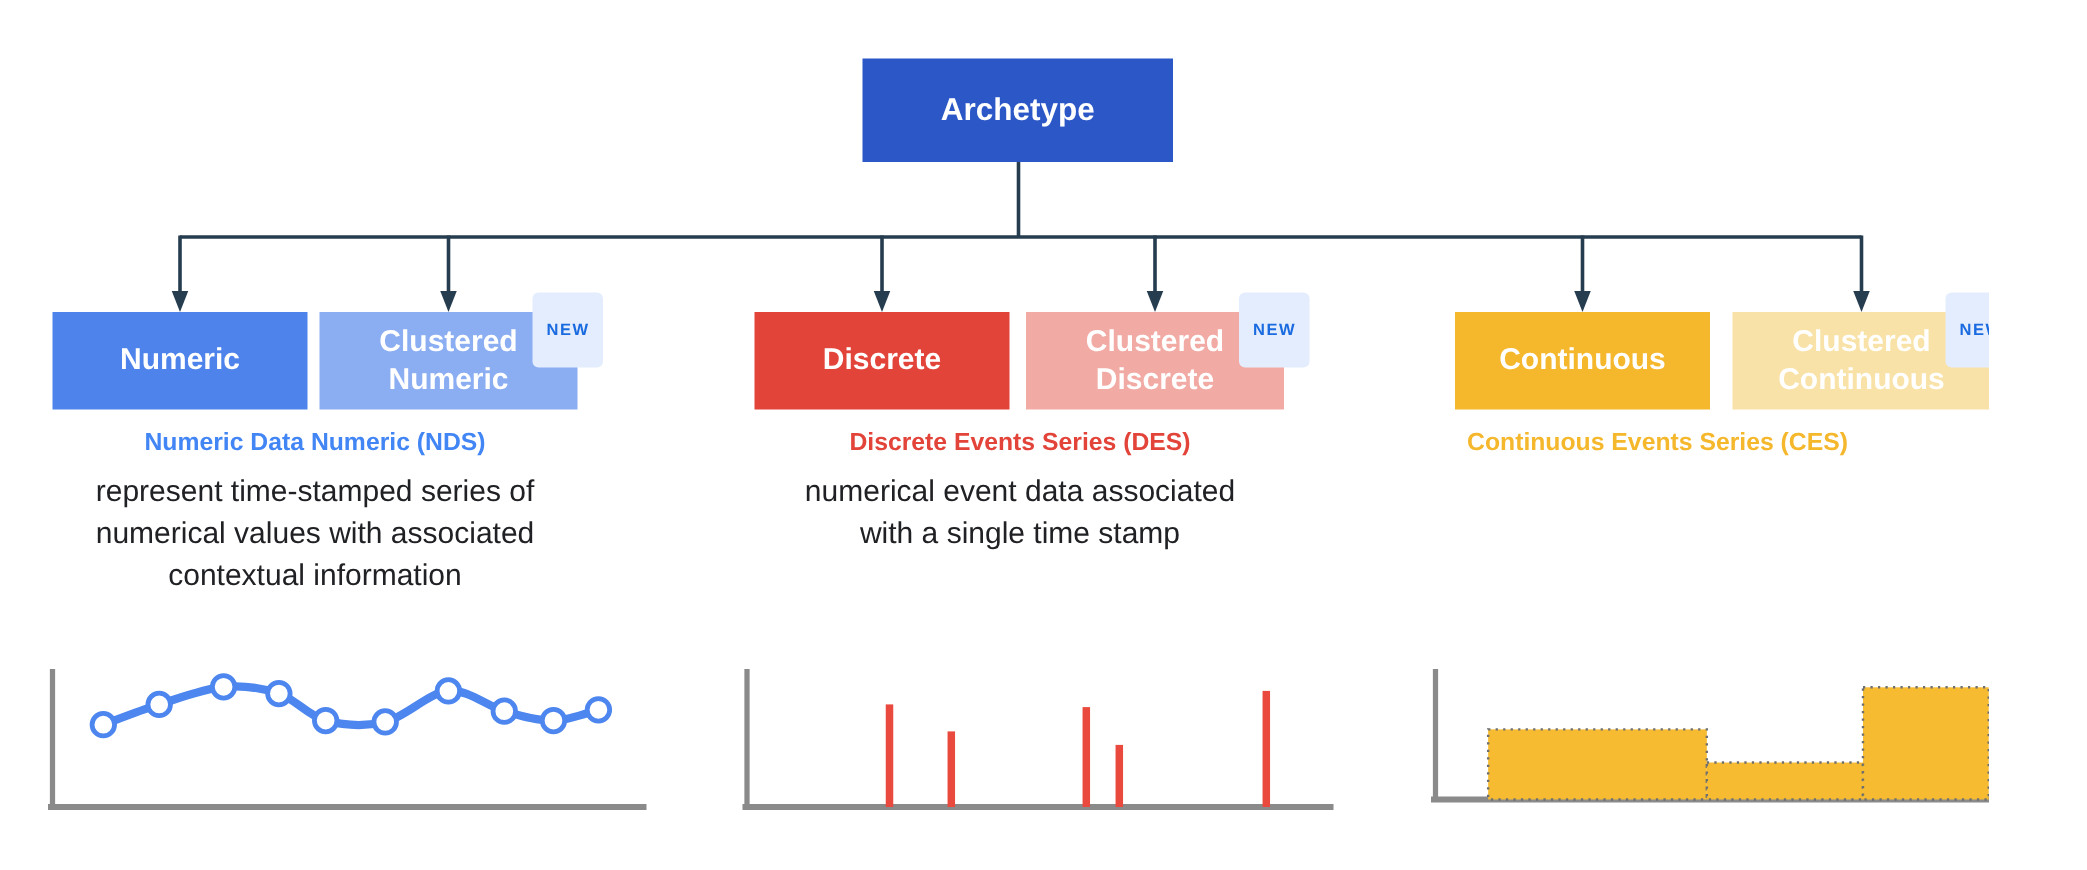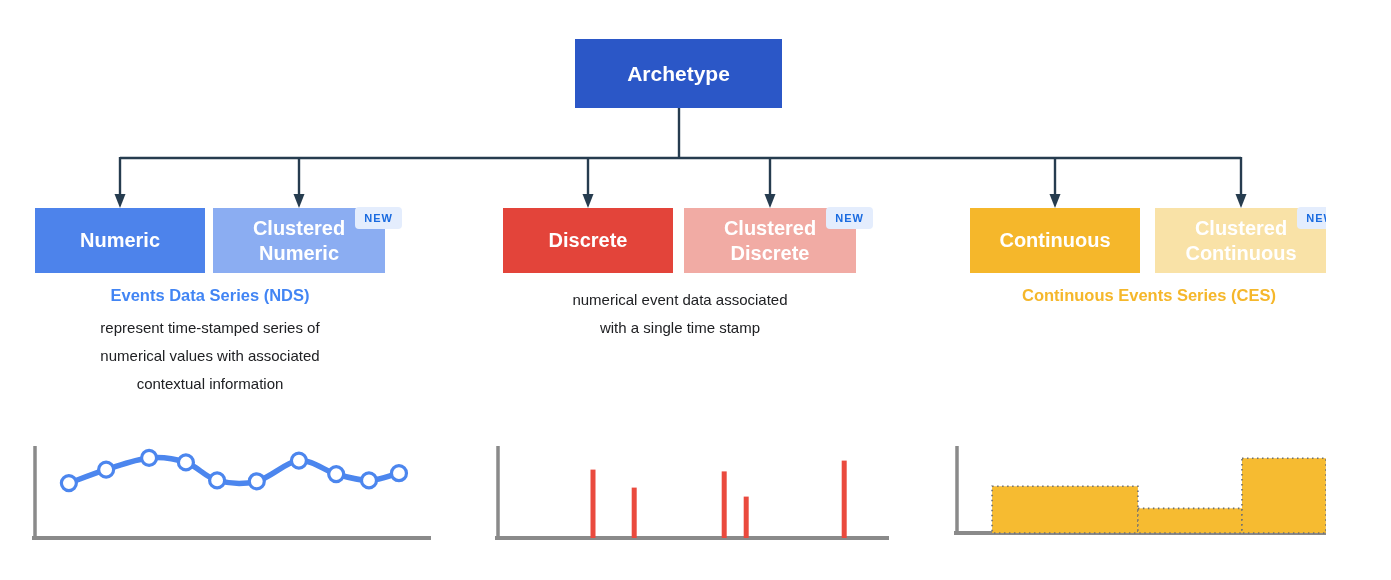--- a/index.html
+++ b/index.html
@@ -10,31 +10,31 @@
         color:#fff;font-weight:bold;text-align:center;white-space:pre-line;}
   .root-node{left:575px;top:39px;width:207px;height:69px;font-size:21px;background:#2b57c7;}
   .child{top:208px;height:65px;font-size:20px;line-height:25px;}
   .box-numeric{left:35px;width:170px;background:#4d83eb;}
   .box-clustered-numeric{left:213px;width:172px;background:#8badf2;}
   .box-discrete{left:503px;width:170px;background:#e3443a;}
   .box-clustered-discrete{left:684px;width:172px;background:#f1aba4;}
   .box-continuous{left:970px;width:170px;background:#f5b72b;}
   .box-clustered-continuous{left:1155px;width:172px;background:#f9e2a7;}
   .badge{position:absolute;top:-13px;right:-17px;background:#e4edfd;color:#1a6be0;
-         font-size:11px;font-weight:bold;letter-spacing:1px;padding:5px 9px;
-         border-radius:4px;line-height:12px;white-space:nowrap;margin-top:12px;}
+         font-size:11px;font-weight:bold;letter-spacing:1px;padding:19px 9px;
+         border-radius:4px;line-height:12px;white-space:nowrap;}
   .desc{position:absolute;top:286px;text-align:center;}
   .desc-1{left:30px;width:360px;}
   .desc-2{left:500px;width:360px;}
-  .desc-3{left:968px;width:362px;}
+  .desc-3{left:924px;width:362px;}
   .desc h3{margin:0 0 9px 0;font-size:16.5px;font-weight:bold;}
   .c-blue{color:#4285f4;}
   .c-red{color:#e3443a;}
   .c-yellow{color:#f5b72b;}
-  .desc p{margin:0;font-size:15px;line-height:28px;color:#202124;white-space:pre-line;}
+  .desc p{margin:0;font-size:20px;line-height:28px;color:#202124;white-space:pre-line;}
   .chart{position:absolute;top:443px;}
   .chart-1{left:30px;}
   .chart-2{left:493px;}
   .chart-3{left:952px;}
 </style>
 </head>
 <body>
 
 <div class="canvas">
 
@@ -82,26 +82,27 @@
   <div class="node child box-continuous">
     <span>Continuous</span>
   </div>
   <div class="node child box-clustered-continuous">
     <span>Clustered
 Continuous</span>
     <span class="badge">NEW</span>
   </div>
 
   <div class="desc desc-1">
-    <h3 class="c-blue">Events Data Series (NDS)</h3>
+    <h3 class="c-blue">Numeric Data Numeric (NDS)</h3>
     <p>represent time-stamped series of
 numerical values with associated
 contextual information</p>
   </div>
   <div class="desc desc-2">
+    <h3 class="c-red">Discrete Events Series (DES)</h3>
     <p>numerical event data associated
 with a single time stamp</p>
   </div>
   <div class="desc desc-3">
     <h3 class="c-yellow">Continuous Events Series (CES)</h3>
   </div>
 
   <svg class="chart chart-1" width="405" height="103" viewBox="0 0 405 103">
       <path d="M5 3 V 95" stroke="#8a8a8a" stroke-width="3.5" fill="none"></path>
       <path d="M2 95 H 401" stroke="#8a8a8a" stroke-width="4" fill="none"></path>

